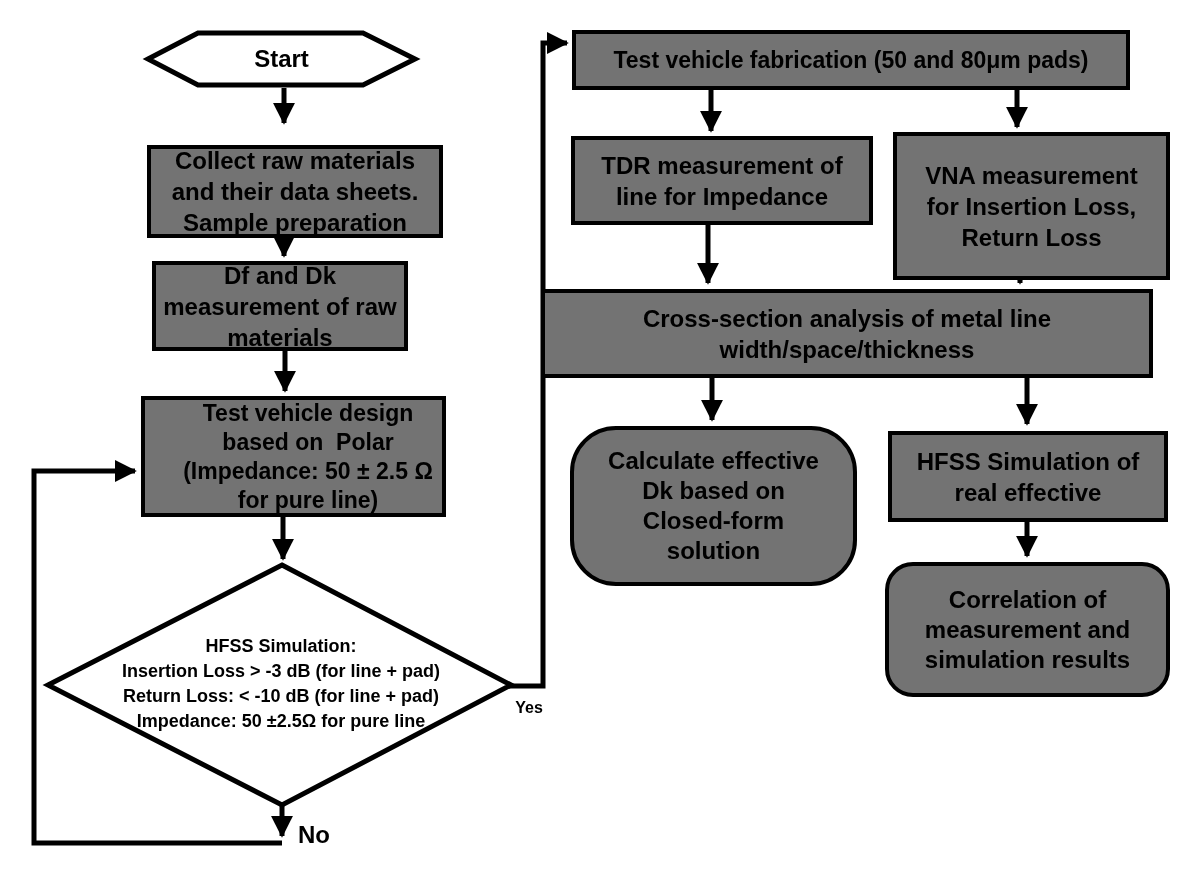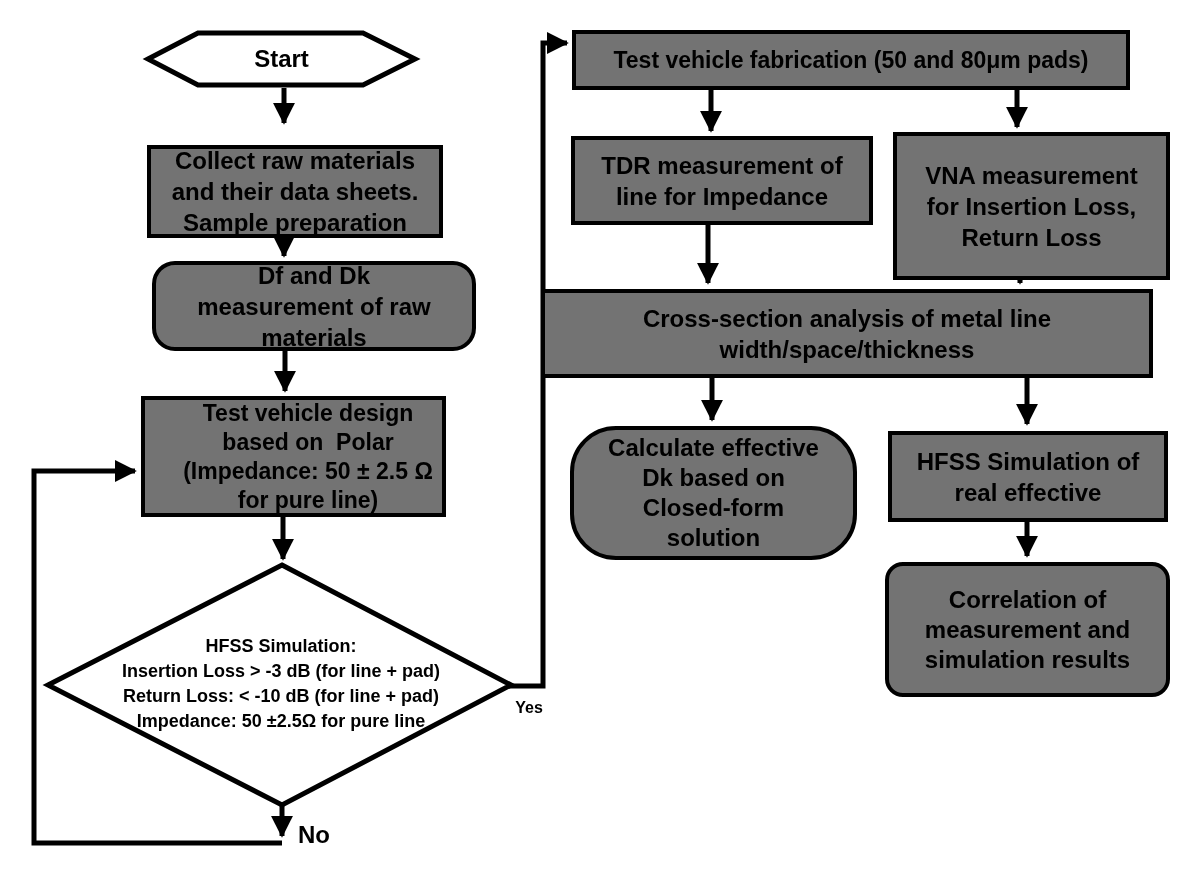--- a/index.html
+++ b/index.html
@@ -31,33 +31,33 @@
     display:flex;
     align-items:center;
     justify-content:center;
     text-align:center;
     font-weight:bold;
     white-space:pre-wrap;
   }
   
   #t-start  {left:148px;top:33px;width:267px;height:52px;font-size:24px;}
   #n-collect{left:147px;top:133px;width:296px;height:93px;margin-top:12px;}
-  #n-df     {left:152px;top:261px;width:324px;height:90px;border-radius:23px;}
+  #n-df     {left:152px;top:261px;width:256px;height:90px;}
   #n-design {left:141px;top:396px;width:305px;height:121px;font-size:23px;line-height:29px;padding-left:29px;}
   #t-decision{left:51px;top:628px;width:460px;height:112px;font-size:18px;line-height:25px;}
   #t-yes    {left:505px;top:696px;width:48px;height:24px;font-size:16px;}
   #t-no     {left:294px;top:823px;width:40px;height:24px;font-size:24px;}
   
   #n-fab    {left:572px;top:30px;width:558px;height:60px;font-size:23px;}
   #n-tdr    {left:571px;top:136px;width:302px;height:89px;}
   #n-vna    {left:893px;top:132px;width:277px;height:148px;}
   #n-cross  {left:541px;top:289px;width:612px;height:89px;}
-  #n-calc   {left:570px;top:426px;width:287px;height:134px;border-radius:46px;line-height:30px;}
+  #n-calc   {left:570px;top:426px;width:287px;height:160px;border-radius:46px;line-height:30px;}
   #n-hfss   {left:888px;top:431px;width:280px;height:91px;}
-  #n-corr   {left:885px;top:562px;width:285px;height:135px;border-radius:18px;line-height:30px;}
+  #n-corr   {left:885px;top:562px;width:285px;height:135px;border-radius:28px;line-height:30px;}
 </style>
 </head>
 <body>
 
 <div class="stage">
 
   <svg width="1202" height="876" viewBox="0 0 1202 876">
     <defs>
       <marker id="arrow" viewBox="0 0 12 12" refX="11" refY="6" markerWidth="4.4" markerHeight="4.4" orient="auto" markerUnits="strokeWidth">
         <path d="M0,0 L12,6 L0,12 Z" fill="#000"></path>

